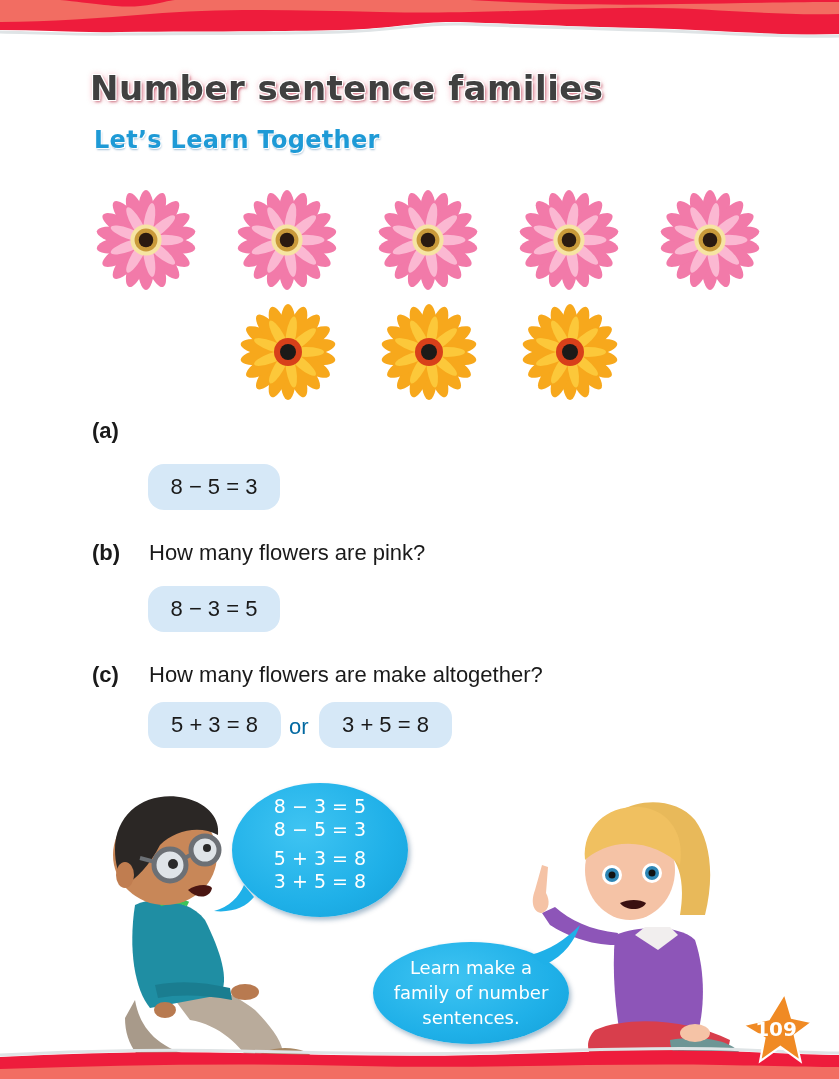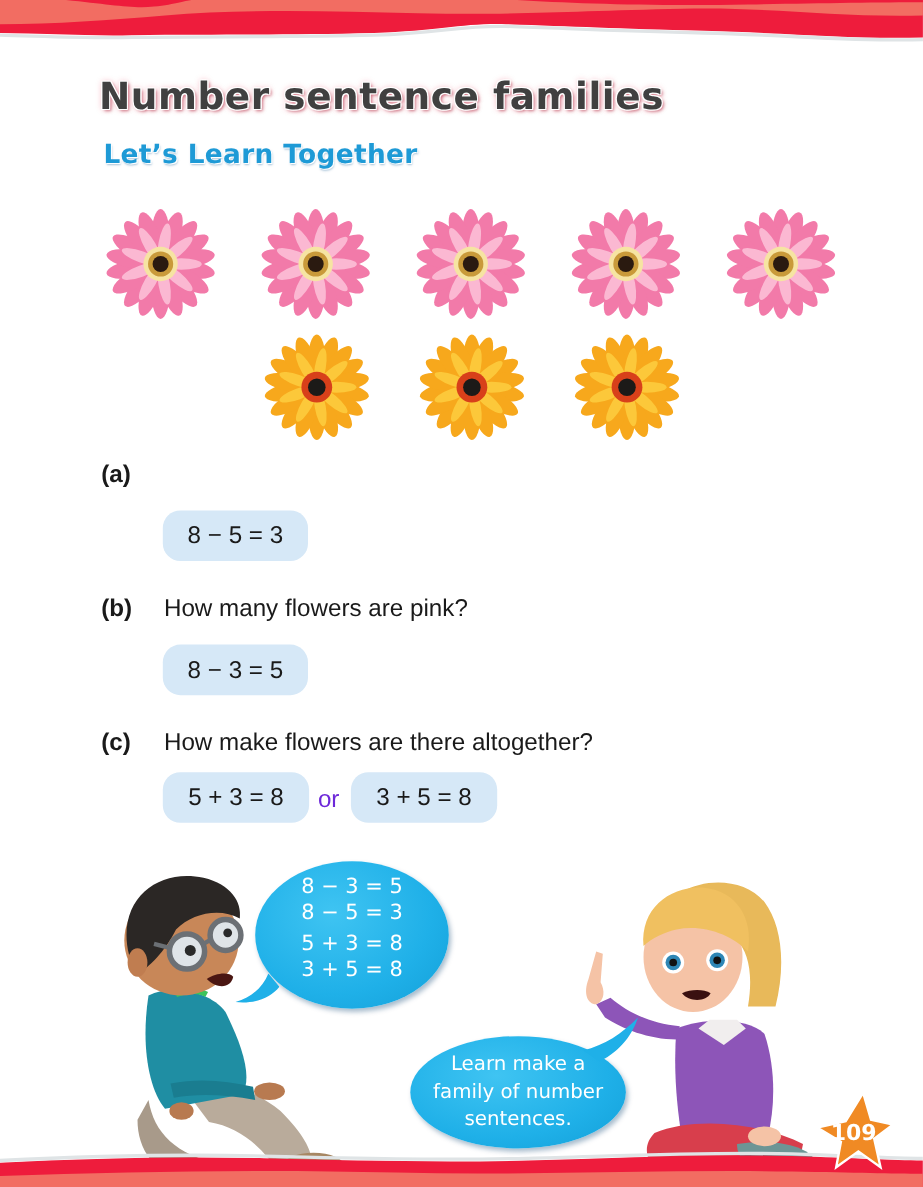--- a/index.html
+++ b/index.html
@@ -29,21 +29,21 @@
     .question {
       position: absolute; left: 92px; font-family: "Liberation Sans", sans-serif;
       font-size: 22px; color: #1a1a1a; display: flex; align-items: baseline;
     }
     .question .qlabel { font-weight: bold; width: 57px; font-size: 22px; }
     .eq-box {
       position: absolute; height: 46px; border-radius: 16px; background: #d6e8f7;
       font-family: "Liberation Sans", sans-serif; font-size: 22px; color: #1a1a1a;
       display: flex; align-items: center; justify-content: center;
     }
-    .or-text { position: absolute; font-family: "Liberation Sans", sans-serif; font-size: 22px; color: #6d28d9; }
+    .or-text { position: absolute; font-family: "Liberation Sans", sans-serif; font-size: 22px; color: #0369a1; }
 
     .bubble {
       position: absolute; background: radial-gradient(ellipse at 40% 35%, #3fc4f2 0%, #1fb0e8 60%, #139fd8 100%);
       color: #fff; font-family: "DejaVu Sans", sans-serif; text-align: center;
       box-shadow: 2px 3px 5px rgba(0,60,110,0.35);
     }
     .bubble-boy { left: 232px; top: 783px; width: 176px; height: 134px; border-radius: 50%; padding-top: 12px; font-size: 19px; line-height: 23px; }
     .bubble-boy .gap { height: 6px; }
     .bubble-girl { left: 373px; top: 942px; width: 196px; height: 102px; border-radius: 50%; padding-top: 13px; font-size: 18px; line-height: 25px; }
 
@@ -399,21 +399,21 @@
 <div class="eq-box" style="left:148px; top:464px; width:132px;">8 − 5 = 3</div>
 
 <div class="question" style="top:540px;">
   <span class="qlabel">(b)</span>
   <span>How many flowers are pink?</span>
 </div>
 <div class="eq-box" style="left:148px; top:586px; width:132px;">8 − 3 = 5</div>
 
 <div class="question" style="top:662px;">
   <span class="qlabel">(c)</span>
-  <span>How make flowers are there altogether?</span>
+  <span>How many flowers are make altogether?</span>
 </div>
 <div class="eq-box" style="left:148px; top:702px; width:133px;">5 + 3 = 8</div>
 <span class="or-text" style="left:289px; top:714px;">or</span>
 <div class="eq-box" style="left:319px; top:702px; width:133px;">3 + 5 = 8</div>
 
 <div class="char" style="left:80px; top:790px; width:280px; height:289px;">
   <svg viewBox="0 0 280 289">
 
     <path d="M80 190 C110 185 150 200 175 220 C195 240 210 262 200 275 L175 278 C160 255 140 235 110 230 Z" fill="#b9ab9b"></path>
     <path d="M55 210 C60 240 80 260 120 268 L130 282 L95 286 C60 278 45 255 45 228 Z" fill="#a89a8a"></path>

